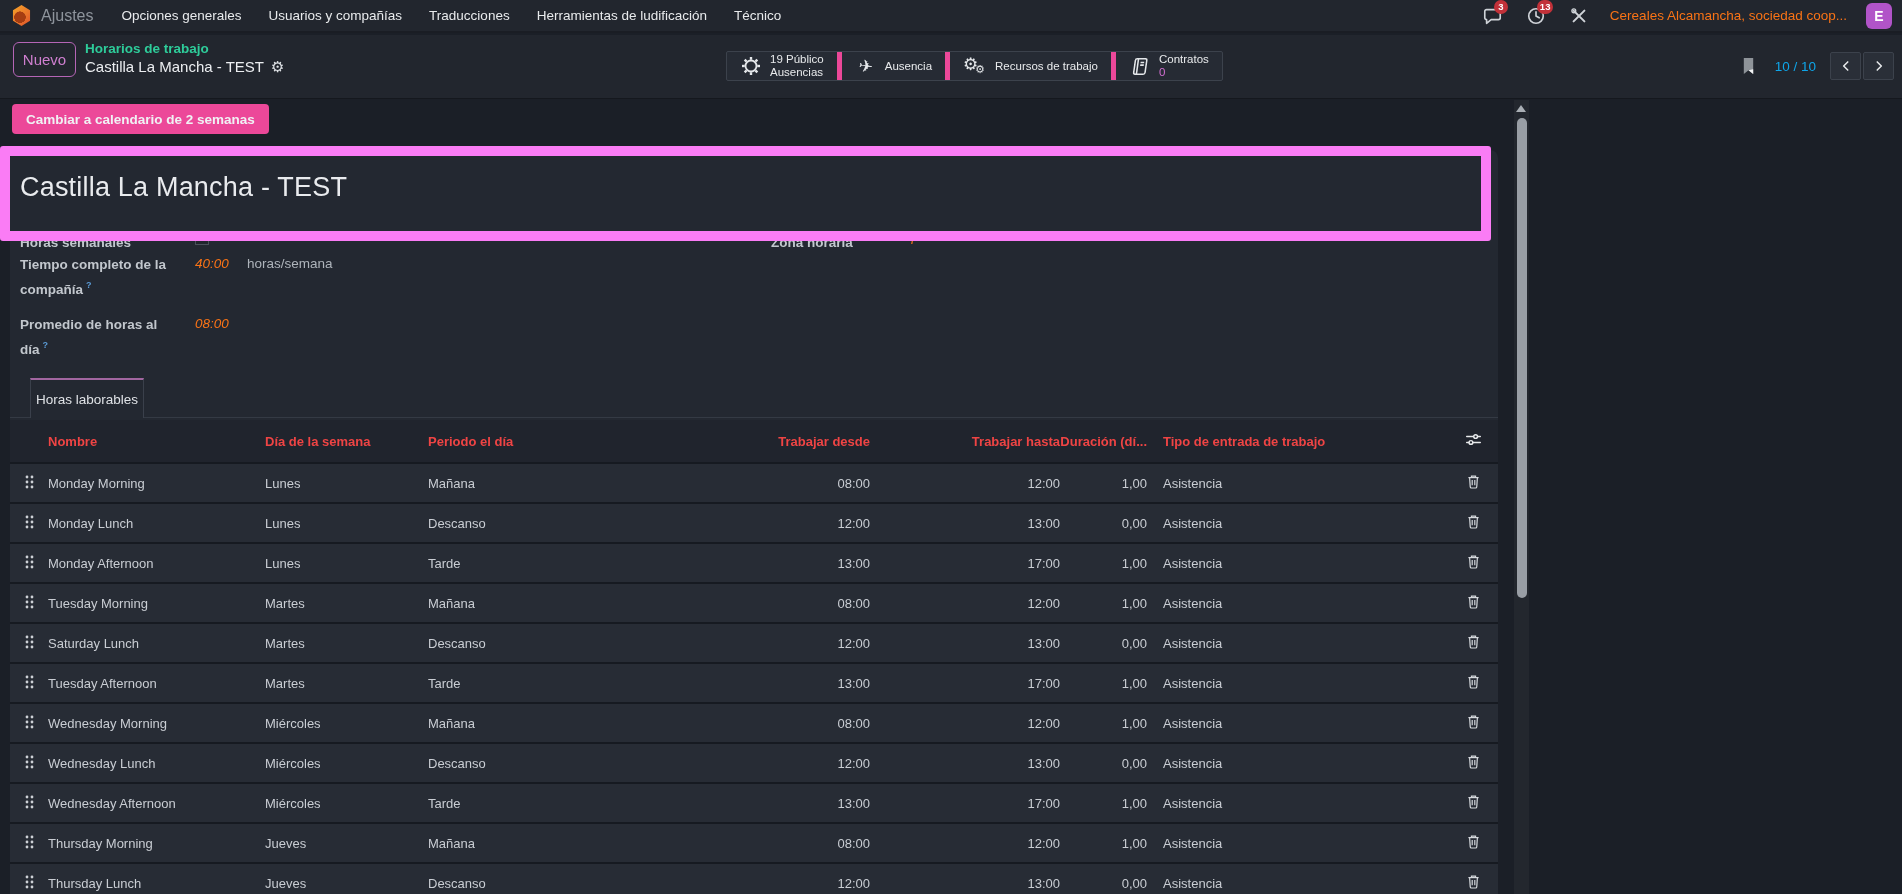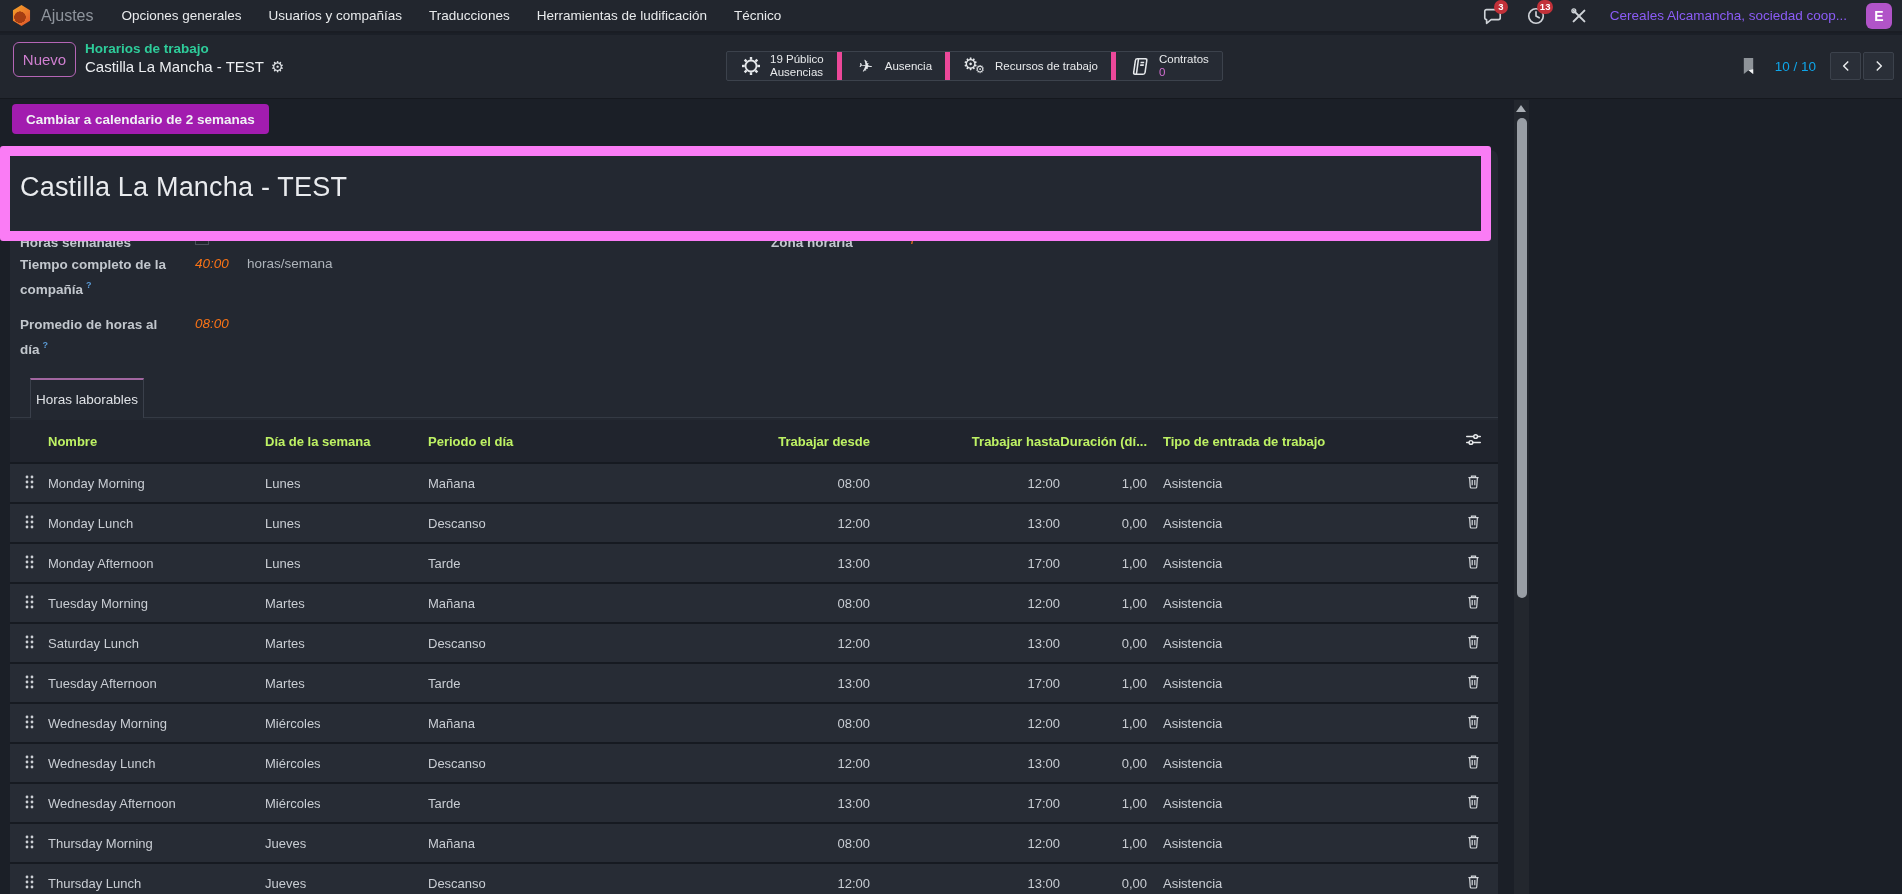--- a/index.html
+++ b/index.html
@@ -12,21 +12,21 @@
     display:flex; align-items:center; border-bottom:2px solid #1a1d24; z-index:40; }
   .logo { width:19px; height:21px; margin:0 10px 0 12px;
     clip-path:polygon(50% 0,95% 25%,95% 75%,50% 100%,5% 75%,5% 25%);
     background:radial-gradient(circle at 42% 58%, #a63d12 0 34%, rgba(0,0,0,0) 36%),linear-gradient(135deg,#f7a829,#e0502b); }
   .app-label { font-size:16px; color:#8e949c; margin-right:28px; }
   .nav-item { font-size:13.5px; color:#e8eaec; margin-right:27px; cursor:pointer; white-space:nowrap; }
   .nav-right { margin-left:auto; display:flex; align-items:center; gap:19px; padding-right:10px; }
   .icon-btn { position:relative; width:24px; height:24px; display:flex; align-items:center; justify-content:center; color:#cfd3d8; }
   .badge { position:absolute; top:-4px; left:13px; min-width:14px; height:14px; padding:0 3px; border-radius:8px;
     background:#c23139; color:#fff; font-size:9.5px; font-weight:bold; display:flex; align-items:center; justify-content:center; }
-  .company { font-size:13.5px; color:#8b5cf6; white-space:nowrap; }
+  .company { font-size:13.5px; color:#f97316; white-space:nowrap; }
   .avatar { width:26px; height:26px; border-radius:6px; background:#b154c8; color:#fff; font-size:14px; font-weight:bold;
     display:flex; align-items:center; justify-content:center; }
 
   
   .toolbar { position:absolute; left:0; top:35px; width:100%; height:64px; background:#22262e;
     border-bottom:1px solid #15181e; z-index:39; }
   .new-btn { position:absolute; left:13px; top:7px; width:63px; height:35px; border:1.5px solid #b565b6; border-radius:6px;
     background:transparent; color:#cf7fd0; font-size:15px; display:flex; align-items:center; justify-content:center; }
   .crumb { position:absolute; left:85px; top:6px; }
   .crumb-link { display:block; font-size:13.5px; font-weight:bold; color:#2ecc9a; cursor:pointer; }
@@ -44,21 +44,21 @@
   .al2:empty { display:none; }
   .al2.pink { color:#d36fd3; }
   .tb-right { position:absolute; right:8px; top:16px; height:30px; display:flex; align-items:center; gap:14px; }
   .pagination { font-size:13.5px; color:#0ea5e9; }
   .pg-btn { width:31px; height:28px; background:#2a2f38; border:1px solid #3c424c; border-radius:2px;
     display:flex; align-items:center; justify-content:center; color:#e8eaec; cursor:pointer; }
   .pg-btn + .pg-btn { margin-left:-12px; }
 
   
   .main { position:absolute; left:0; top:100px; width:100%; height:794px; background:#1b1f27; }
-  .switch-btn { position:absolute; left:12px; top:4px; height:30px; padding:0 14px; background:#a21caf; border:none; border-radius:4px;
+  .switch-btn { position:absolute; left:12px; top:4px; height:30px; padding:0 14px; background:#ec4899; border:none; border-radius:4px;
     color:#f0f2f4; font-size:13.5px; font-weight:bold; display:flex; align-items:center; }
   .card { position:absolute; left:10px; top:50px; width:1488px; height:744px; background:#232831;
     border-radius:8px 8px 0 0; overflow:hidden; }
   .card-title { position:absolute; left:10px; top:22px; font-size:27px; font-weight:300; color:#e9ebee; letter-spacing:.2px; }
 
   .field-label { font-size:13.5px; font-weight:bold; color:#c2c7cd; line-height:21px; }
   .help { font-size:9px; color:#5b9bd6; font-weight:bold; vertical-align:6px; margin-left:3px; cursor:pointer; }
   .field-val { font-size:13.5px; color:#f97316;font-style:italic; }
   .field-unit { font-size:13.5px; color:#aeb4bb; }
 
@@ -72,21 +72,21 @@
   .f-fulltime-unit { position:absolute; left:237px; top:106px; }
   .f-avg { position:absolute; left:10px; top:164px; width:170px; }
   .f-avg-val { position:absolute; left:185px; top:166px; }
 
   .tabs-row { position:absolute; left:0; top:228px; width:100%; height:40px; border-bottom:1px solid #343a44; }
   .tab { position:absolute; left:20px; top:0; width:114px; height:40px; background:#232831;
     border-top:2px solid #a266a0; border-left:1px solid #3a404b; border-right:1px solid #3a404b;
     display:flex; align-items:center; justify-content:center; font-size:13.5px; color:#dfe2e6; cursor:pointer; }
 
   table.wh { position:absolute; left:0; top:270px; width:1488px; border-collapse:separate; border-spacing:0; table-layout:fixed; }
-  .wh th { height:42px; background:#20242d; color:#bef264; font-size:13px; font-weight:bold; text-align:left; vertical-align:middle; }
+  .wh th { height:42px; background:#20242d; color:#ef4444; font-size:13px; font-weight:bold; text-align:left; vertical-align:middle; }
   .wh td { height:40px; background:#272c35; color:#c9cdd3; font-size:13px; vertical-align:middle; border-top:2px solid #161a21; }
   .wh .num { text-align:right; }
   .wh th.num { text-align:right; }
   .wh .c-type { padding-left:16px; }
   .wh th.c-type { padding-left:16px; }
   .wh .c-center { text-align:center; }
   .drag, .trash, .sliders { display:inline-flex; cursor:pointer; }
 
   
   .annot { position:absolute; left:0; top:46px; width:1491px; height:95px; border:10px solid #fa7cf5; border-radius:3px; z-index:30; pointer-events:none; }

